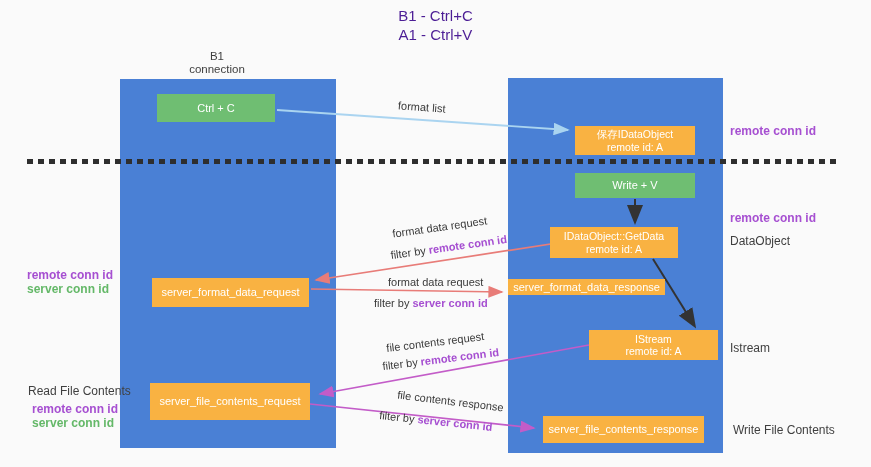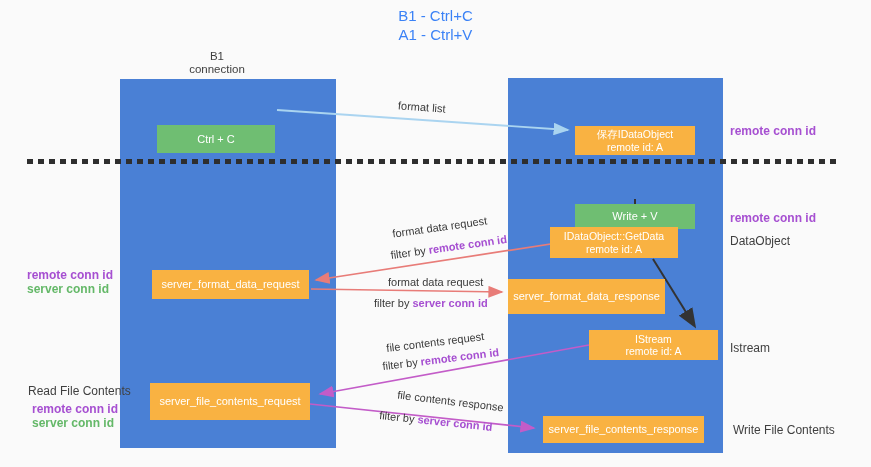--- a/index.html
+++ b/index.html
@@ -8,28 +8,28 @@
     --arrow-red:#e87c78; --arrow-magenta:#c35cc8; --arrow-blue:#aad4f0; --arrow-black:#333333;
     --dark-text:#3f3f3f; --bg:#fafafa;
   }
   html,body{margin:0;padding:0;background:#fff;}
   #canvas{
     position:relative;width:871px;height:467px;background:var(--bg);
     font-family:"Liberation Sans","DejaVu Sans",sans-serif;color:var(--dark-text);
     overflow:hidden;
   }
   .abs{position:absolute;}
-  .title{left:0;right:0;top:6px;text-align:center;font-size:15px;line-height:19px;color:#3b82f6;}
+  .title{left:0;right:0;top:6px;text-align:center;font-size:15px;line-height:19px;color:#4c1d95;}
   .lane-header{text-align:center;font-size:11.5px;line-height:13px;color:#3f3f3f;transform:translateX(-50%);}
   .lane{background:var(--lane-blue);}
   .node{
     display:flex;align-items:center;justify-content:center;flex-direction:column;
     color:#fff;font-size:11px;text-align:center;line-height:12.5px;
   }
-  .green{background:var(--node-green);margin-top:31px;}
+  .green{background:var(--node-green);}
   .orange{background:var(--node-orange);}
   .two-line{font-size:10.5px;}
   .dashed-line{
     left:27px;top:159px;width:812px;height:5px;
     background:repeating-linear-gradient(90deg,#2e2e2e 0 6px,transparent 6px 11px);
   }
   .edge-label{font-size:11px;color:#3a3a3a;white-space:nowrap;}
   .rot-up{transform:rotate(-8deg);}
   .rot-up7{transform:rotate(-7deg);}
   .rot-dn7{transform:rotate(7deg);}
@@ -107,25 +107,25 @@
 
   <div class="abs node green" style="left:575px;top:173px;width:120px;height:25px;">
     <span>Write + V</span>
   </div>
 
   <div class="abs node orange two-line" style="left:550px;top:227px;width:128px;height:31px;">
     <span>IDataObject::GetData</span>
     <span>remote id: A</span>
   </div>
 
-  <div class="abs node orange" style="left:152px;top:270px;width:157px;height:29px;">
+  <div class="abs node orange" style="left:152px;top:278px;width:157px;height:29px;">
     <span>server_format_data_request</span>
   </div>
 
-  <div class="abs node orange" style="left:508px;top:279px;width:157px;height:35px;">
+  <div class="abs node orange" style="left:508px;top:279px;width:157px;height:16px;">
     <span>server_format_data_response</span>
   </div>
 
   <div class="abs node orange two-line" style="left:589px;top:330px;width:129px;height:30px;">
     <span>IStream</span>
     <span>remote id: A</span>
   </div>
 
   <div class="abs node orange" style="left:150px;top:383px;width:160px;height:37px;">
     <span>server_file_contents_request</span>

